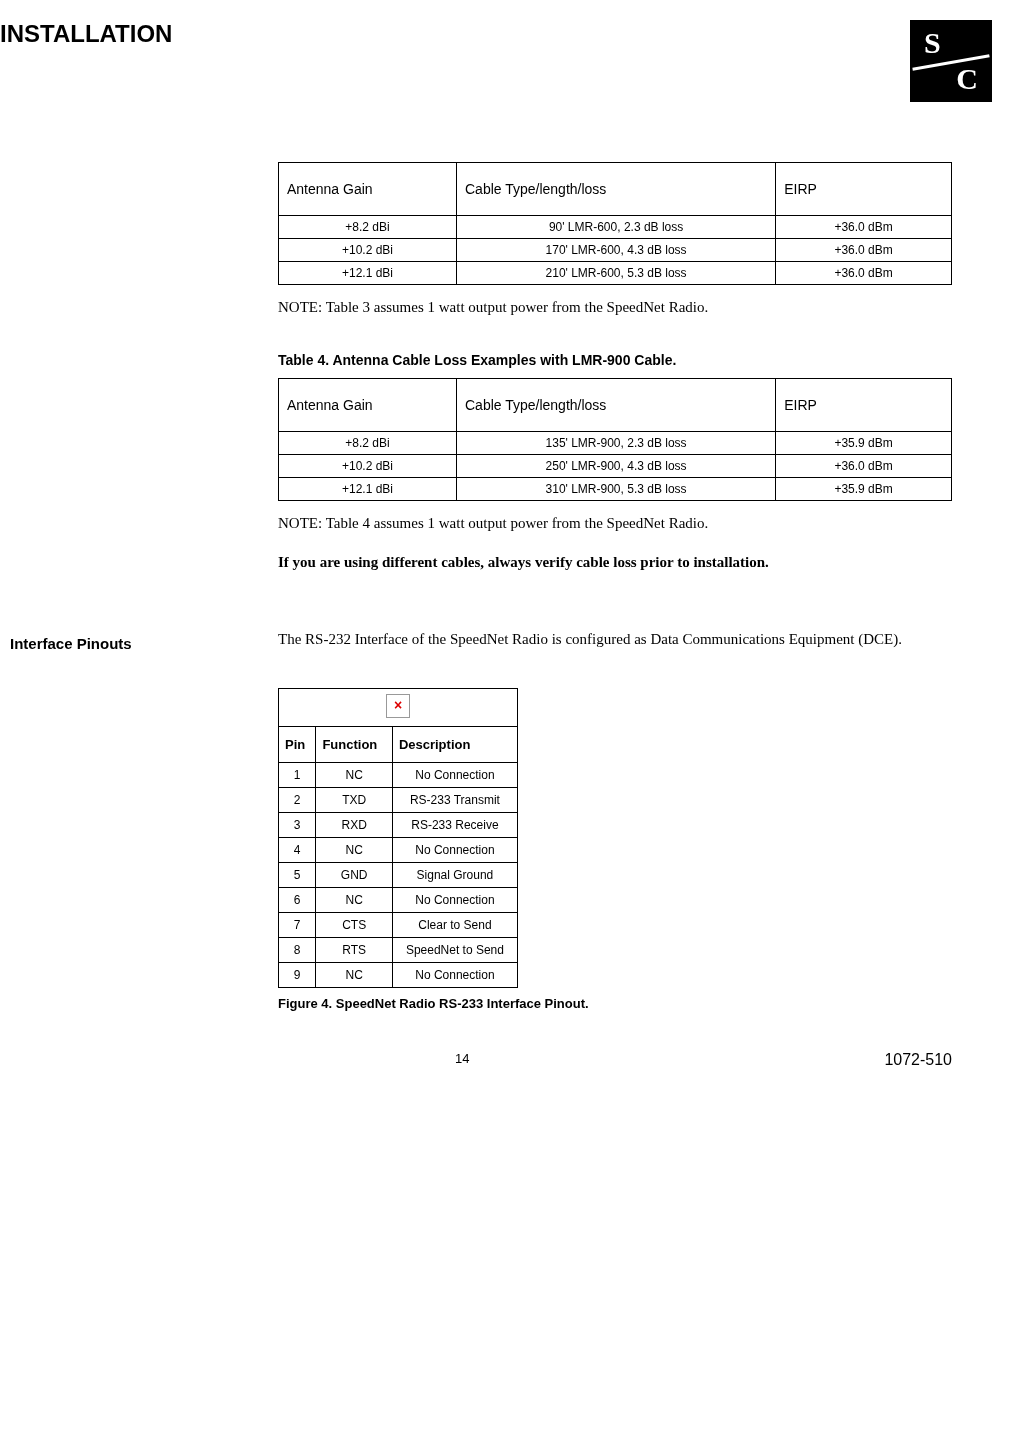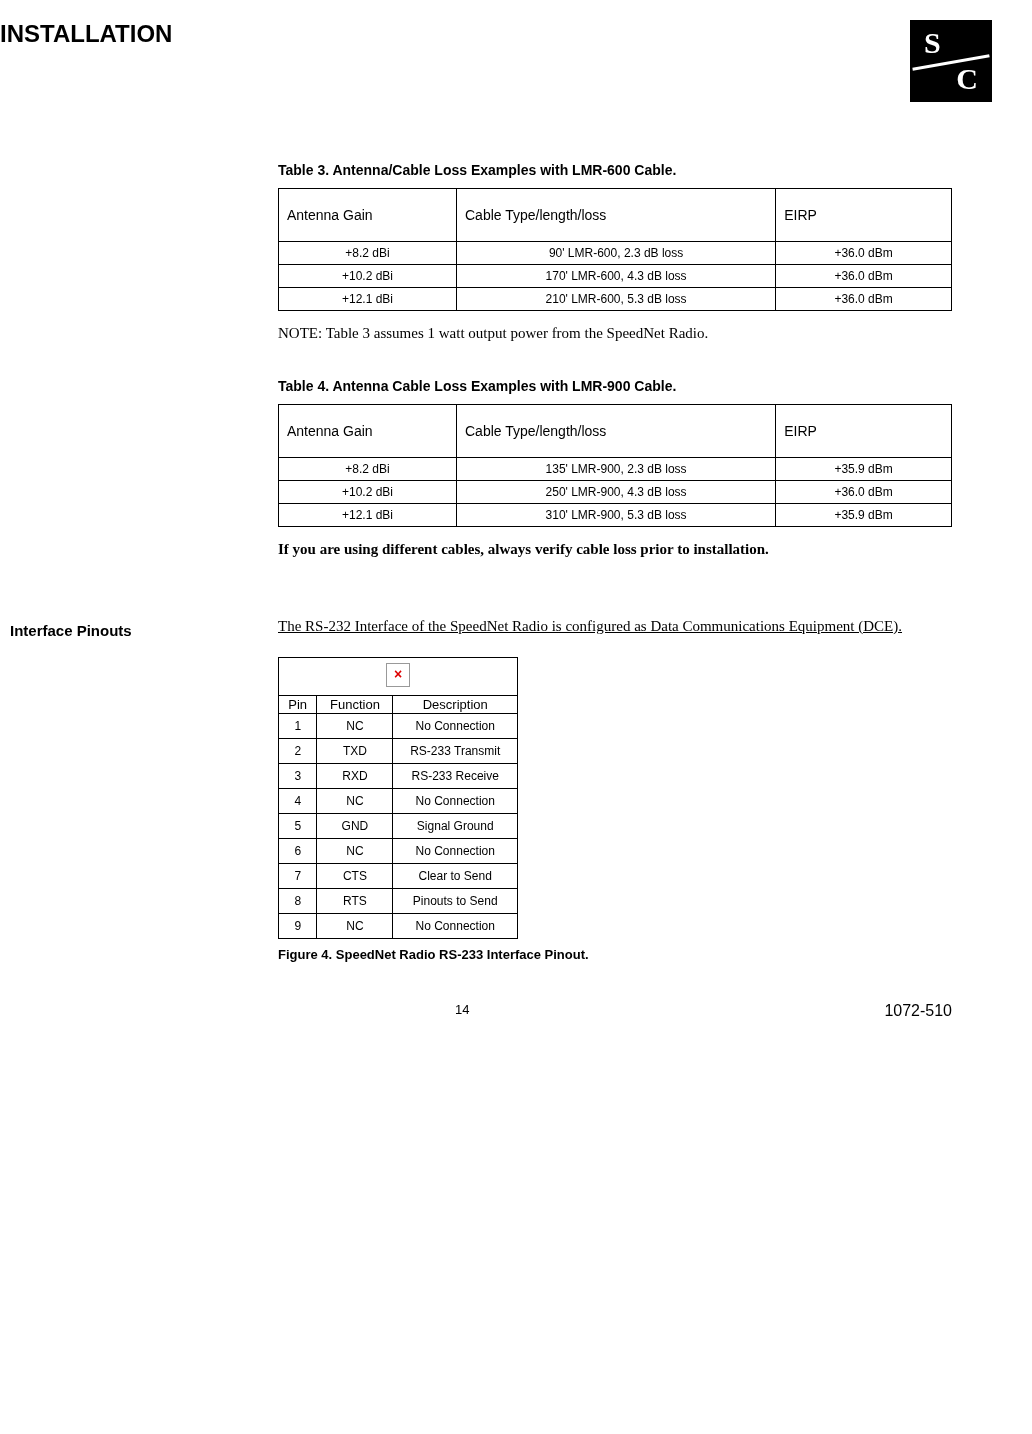--- a/index.html
+++ b/index.html
@@ -124,24 +124,24 @@
       width: 240px;
       margin-bottom: 8px;
     }
     table.pinout th, table.pinout td {
       border: 1px solid #000;
       padding: 5px 6px;
       font-size: 12px;
       font-family: Arial, sans-serif;
     }
     table.pinout th {
-      font-weight: normal;
-      text-align: center;
+      font-weight: bold;
+      text-align: left;
       font-size: 13px;
-      padding: 1px 6px;
+      padding: 10px 6px;
     }
     table.pinout td {
       text-align: center;
     }
     .broken-img-cell {
       text-align: center;
       padding: 16px 0;
     }
     .broken-img {
       display: inline-block;
@@ -196,21 +196,20 @@
     <div class="logo">
       <div class="logo-inner">
         <span class="logo-s">S</span>
         <span class="logo-c">C</span>
       </div>
     </div>
   </div>
 
   <div class="content">
 
-    <div class="table-caption">Table 3. Antenna/Cable Loss Examples with LMR-600 Cable.</div>
     <table class="data">
       <tbody>
           <tr>
         <th>Antenna Gain</th>
         <th>Cable Type/length/loss</th>
         <th>EIRP</th>
       </tr>
       <tr>
         <td>+8.2 dBi</td>
         <td>90' LMR-600, 2.3 dB loss</td>
@@ -248,28 +247,29 @@
         <td>250' LMR-900, 4.3 dB loss</td>
         <td>+36.0 dBm</td>
       </tr>
       <tr>
         <td>+12.1 dBi</td>
         <td>310' LMR-900, 5.3 dB loss</td>
         <td>+35.9 dBm</td>
       </tr>
     </tbody>
       </table>
+    <div class="note" style="margin-bottom:22px;">NOTE: Table 4 assumes 1 watt output power from the SpeedNet Radio.</div>
     <div class="body-text" style="margin-bottom:60px;font-weight:bold;">If you are using different cables, always verify cable loss prior to installation.</div>
 
   </div>
 
   <div class="section-block">
     <div class="sidebar-label" style="top:4px;">Interface Pinouts</div>
     <div class="content">
-      <div class="body-text" style="margin-bottom:22px;text-decoration:underline;">The RS-232 Interface of the SpeedNet Radio is configured as Data Communications Equipment (DCE).</div>
+      <div class="body-text" style="margin-bottom:40px;">The RS-232 Interface of the SpeedNet Radio is configured as Data Communications Equipment (DCE).</div>
 
       <table class="pinout">
         <tbody>
             <tr>
           <td colspan="3" class="broken-img-cell">
             <span class="broken-img"></span>
           </td>
         </tr>
         <tr>
           <th>Pin</th>
@@ -307,21 +307,21 @@
           <td>No Connection</td>
         </tr>
         <tr>
           <td>7</td>
           <td>CTS</td>
           <td>Clear to Send</td>
         </tr>
         <tr>
           <td>8</td>
           <td>RTS</td>
-          <td>Pinouts to Send</td>
+          <td>SpeedNet to Send</td>
         </tr>
         <tr>
           <td>9</td>
           <td>NC</td>
           <td>No Connection</td>
         </tr>
       </tbody>
         </table>
       <div class="figure-caption">Figure 4. SpeedNet Radio RS-233 Interface Pinout.</div>
     </div>

